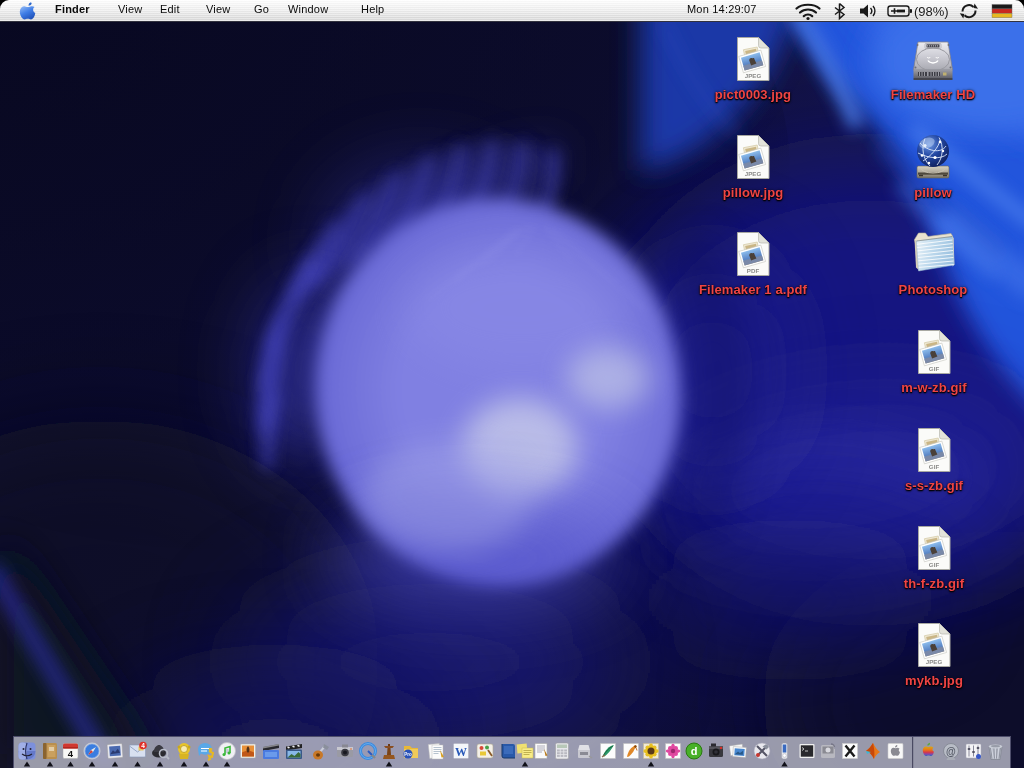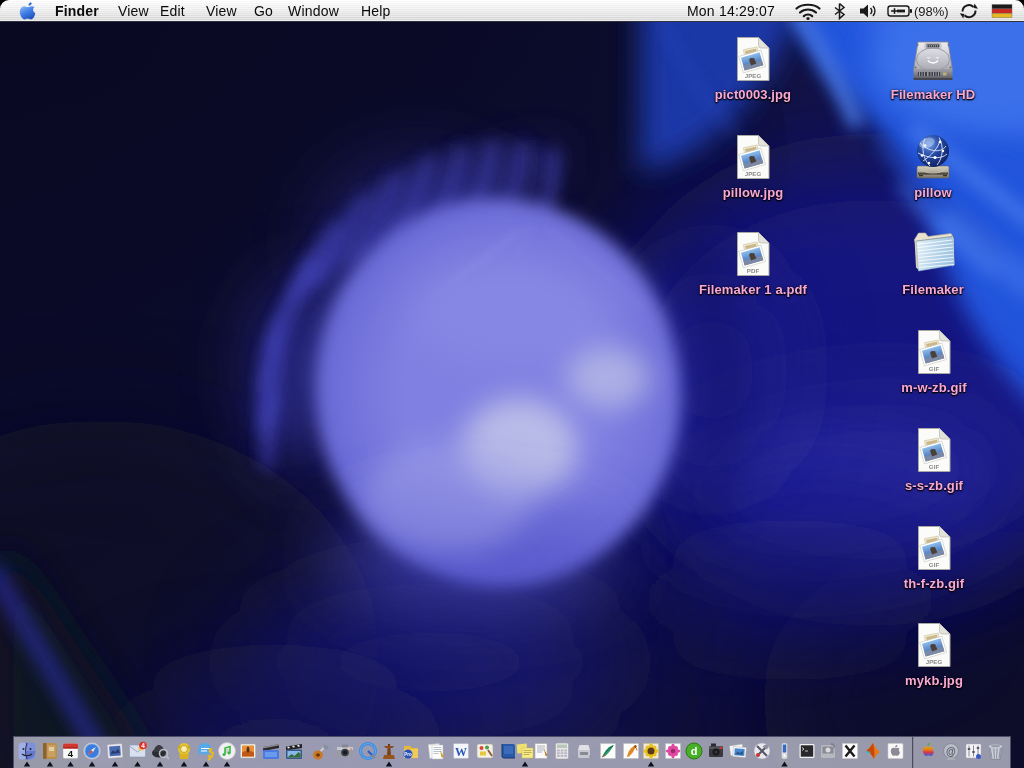--- a/index.html
+++ b/index.html
@@ -3,26 +3,26 @@
 <meta charset="utf-8">
 <style>
   html,body{margin:0;padding:0;width:1024px;height:768px;overflow:hidden;background:#0d0d30;}
   *{box-sizing:border-box;}
   body{font-family:"Liberation Sans", sans-serif;position:relative;}
   #wall{position:absolute;top:0;left:0;}
   
   #menubar{position:absolute;top:0;left:0;width:1024px;height:22px;
     background:repeating-linear-gradient(180deg, rgba(255,255,255,0.35) 0 1px, rgba(0,0,0,0.02) 1px 2px),linear-gradient(180deg,#ffffff 0%,#f0f0f0 45%,#dadada 90%,#e6e6e6 100%);
     border-bottom:1px solid #32323e;}
-  .mi{position:absolute;opacity:0.999;top:3px;font-size:14px;color:#0a0a0a;letter-spacing:0.2px;text-align:right;}
+  .mi{position:absolute;opacity:0.999;top:3px;font-size:11px;color:#0a0a0a;letter-spacing:0.2px;text-align:right;}
   .mb{font-weight:bold;}
   
   .dicon{position:absolute;width:120px;text-align:center;}
   .ibox{height:46px;display:flex;align-items:flex-end;justify-content:center;}
-  .dlabel{display:block;opacity:0.999;margin-top:7px;line-height:13px;font-size:13px;font-weight:bold;color:#f9a8d4;
+  .dlabel{display:block;opacity:0.999;margin-top:7px;line-height:13px;font-size:13px;font-weight:bold;color:#ef4444;
     text-shadow:0 1px 2px rgba(0,0,0,0.95),0 1px 1px rgba(0,0,0,0.9),0 0 3px rgba(0,0,0,0.7);
     letter-spacing:0.1px;}
   
   #dock{position:absolute;left:13px;top:736px;width:998px;height:32px;
     background:rgba(187,189,203,0.80);
     border:1px solid rgba(70,70,100,0.9);border-bottom:none;}
 </style>
 </head>
 <body>
 
@@ -378,21 +378,21 @@
         </svg>
       </div>
       <span class="dlabel">pillow</span>
     </div>
 <div class="dicon" style="left:873px;top:230.4px">
       <div class="ibox">
         <svg width="44" height="47" viewBox="0 0 44 47">
           <use href="#foldericon"></use>
         </svg>
       </div>
-      <span class="dlabel">Filemaker</span>
+      <span class="dlabel">Photoshop</span>
     </div>
 <div class="dicon" style="left:874px;top:328.1px">
       <div class="ibox">
         <svg width="34" height="44" viewBox="0 0 34 44">
           <use href="#docicon"></use>
           <text x="17" y="41" font-size="6.2" font-weight="bold" fill="#8a8a88" text-anchor="middle" font-family="Liberation Sans,sans-serif">GIF</text>
         </svg>
       </div>
       <span class="dlabel">m-w-zb.gif</span>
     </div>

